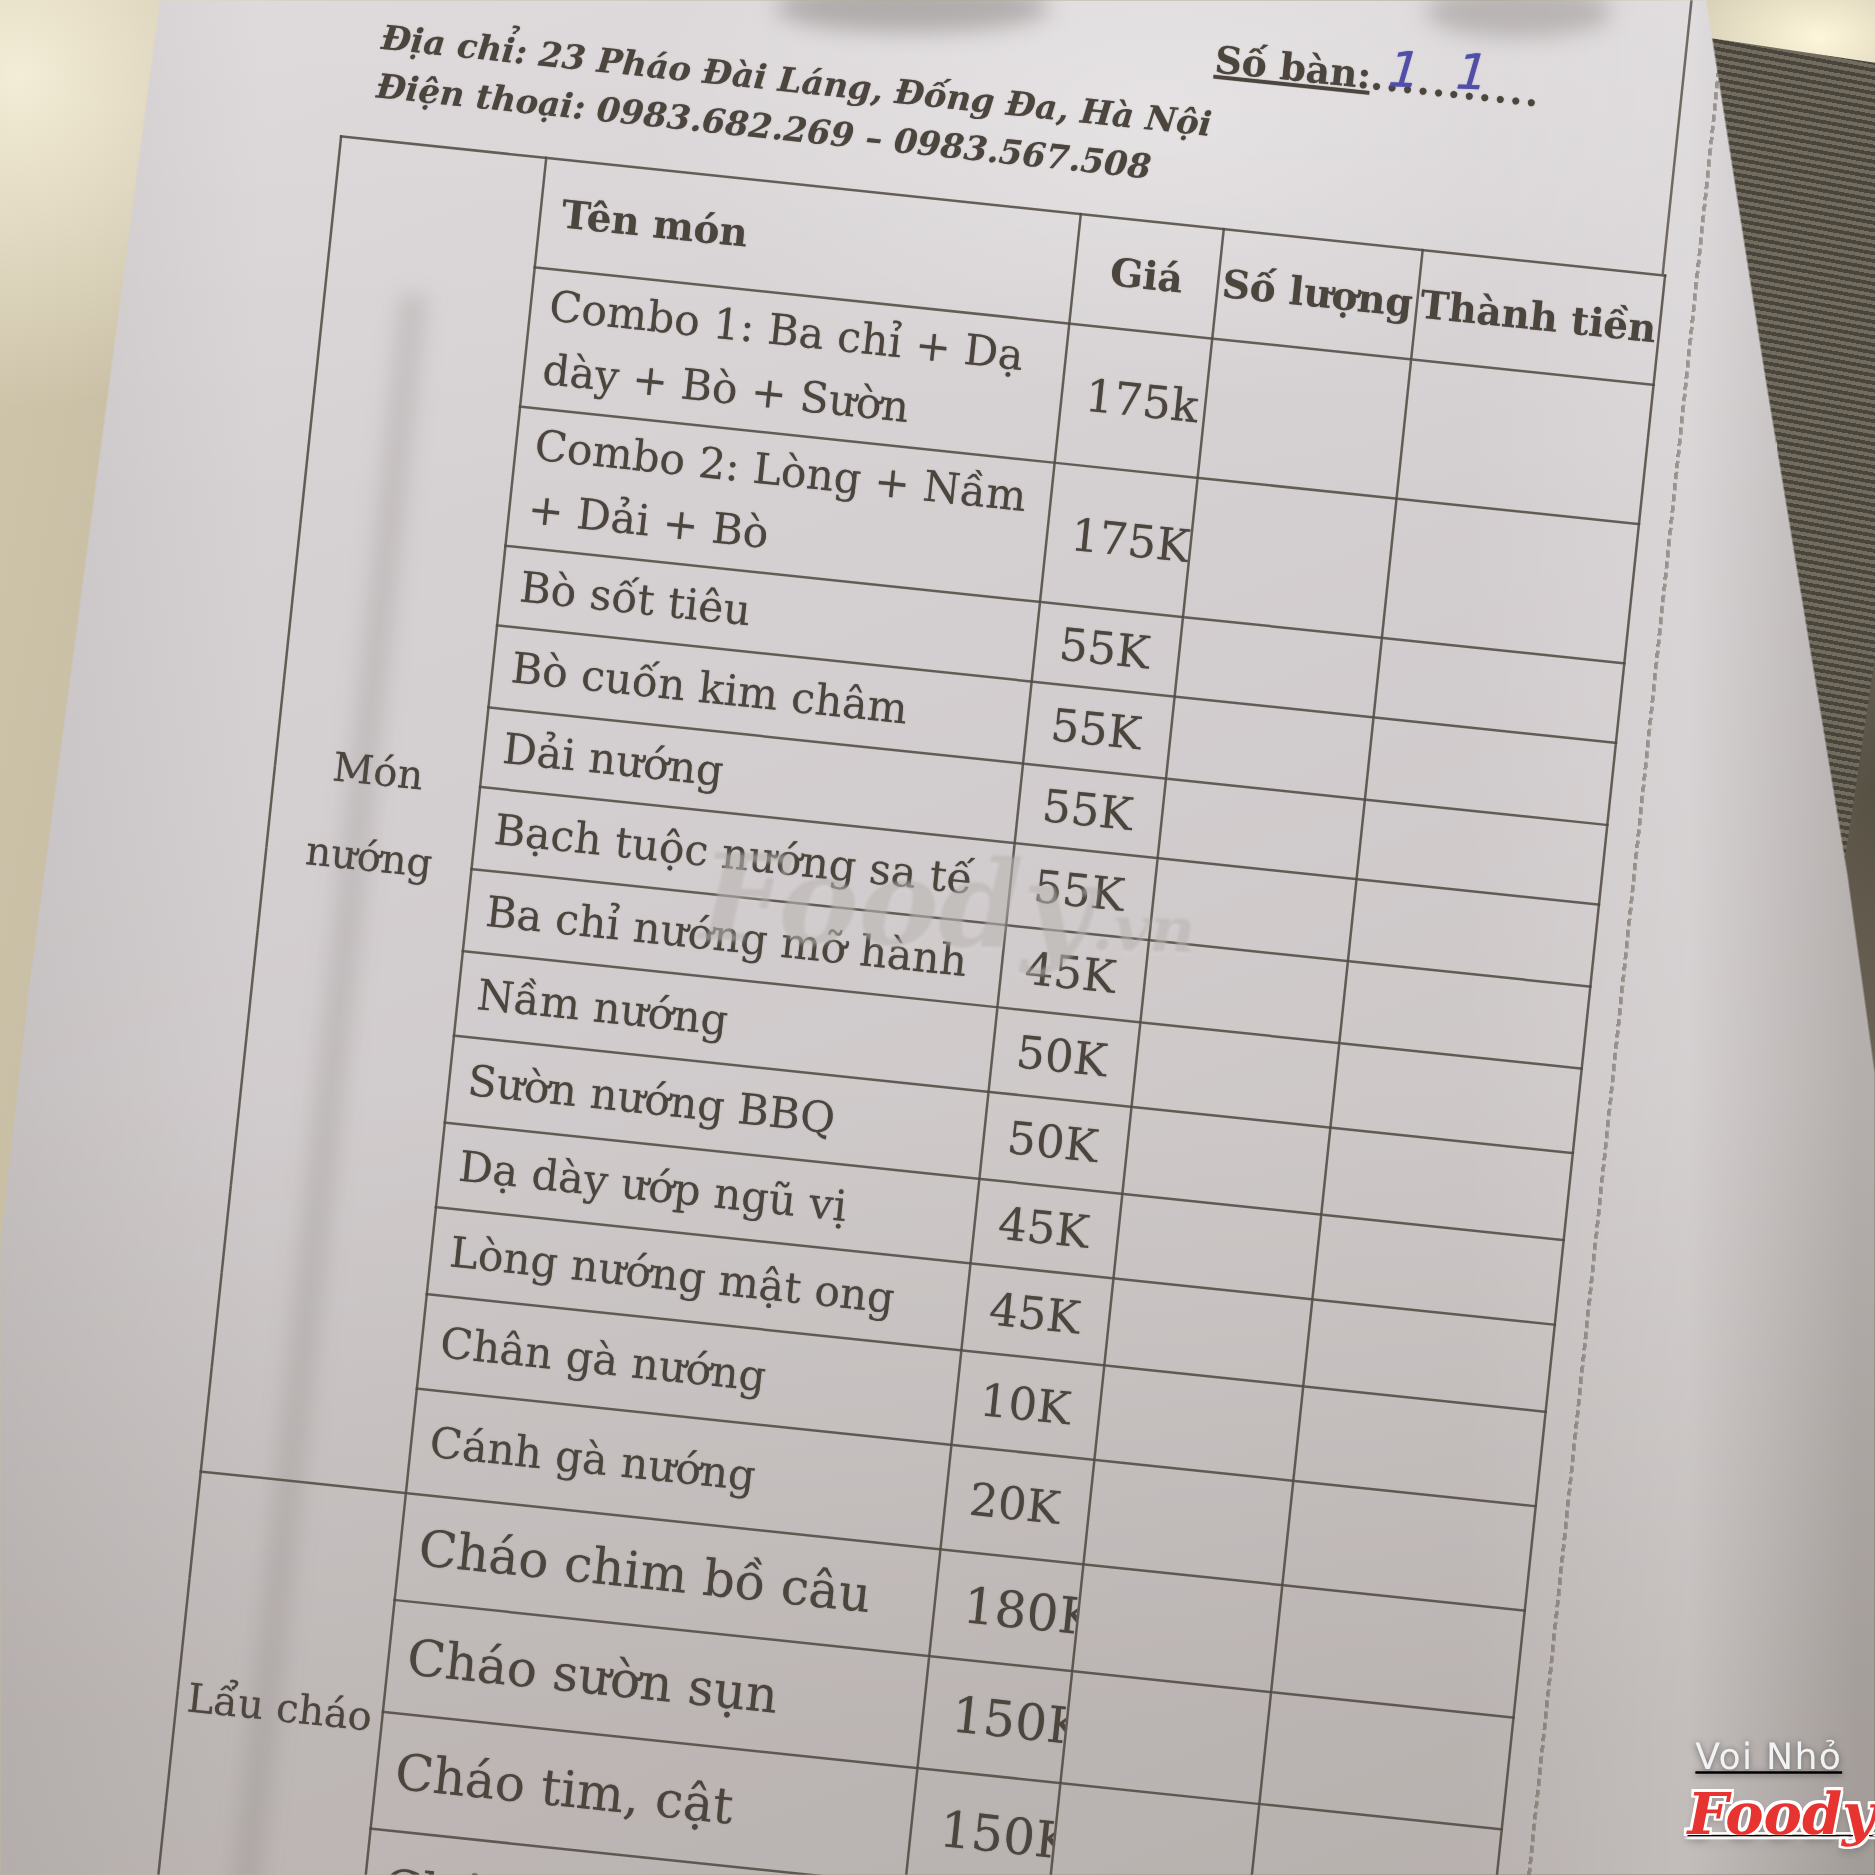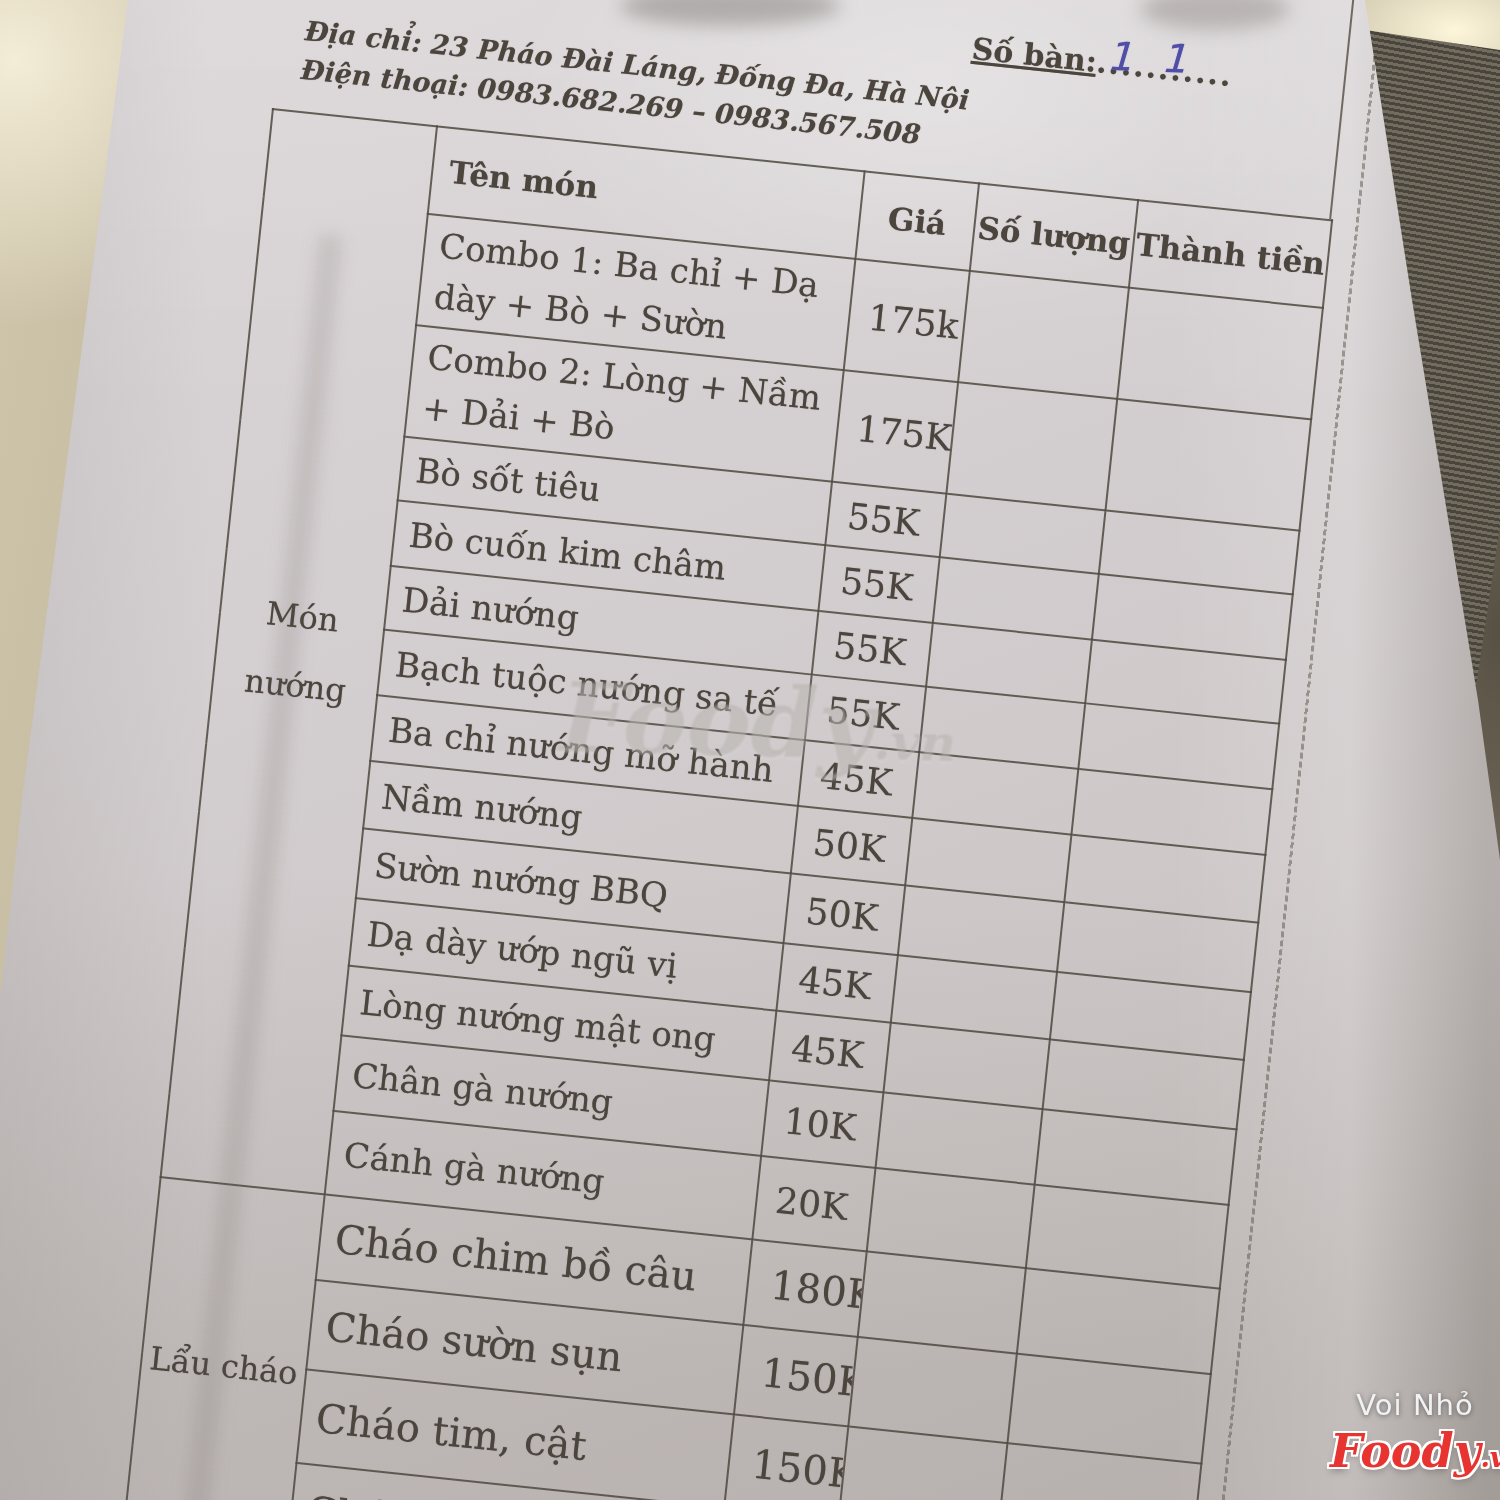--- a/index.html
+++ b/index.html
@@ -85,34 +85,34 @@
     position:absolute; left:560px; top:668px; width:520px;
     font-style:italic; font-weight:700;
     color:rgba(138,132,126,0.34); filter:blur(1.2px);
     transform:rotate(1.5deg); white-space:nowrap;
     text-shadow:0 1px 2px rgba(255,255,255,0.35);
   }
   .wm-center .brand { font-size:96px; }
   .wm-center .tld   { font-size:50px; }
 
   
-  .logo { position:absolute; left:1330px; top:1388px; width:170px; text-align:center; }
+  .logo { position:absolute; left:1330px; top:1388px; width:170px; text-align:center;text-decoration:underline; }
   .logo .voinho {
     font-family:"DejaVu Sans","Liberation Sans",sans-serif;
     font-size:29px; color:#f1f2f4; letter-spacing:1px;
     text-shadow:0 1px 5px rgba(52,50,46,0.65);
   }
   .logo .foody {
     margin-top:2px; font-style:italic; font-weight:800; white-space:nowrap;
     color:#e73430;
     text-shadow:-2px 0 0 #fff, 2px 0 0 #fff, 0 -2px 0 #fff, 0 2px 0 #fff,
                 -2px -2px 0 #fff, 2px 2px 0 #fff, -2px 2px 0 #fff, 2px -2px 0 #fff,
                 0 4px 7px rgba(30,28,25,0.35);
   }
-  .logo .foody .brand { font-size:46px; }
+  .logo .foody .brand { font-size:46px;margin-left:20px; }
   .logo .foody .tld { font-size:27px; }
 </style>
 </head>
 <body>
 
 <div class="rib"></div>
 
 <div class="paper">
   <div class="smudge a"></div>
   <div class="smudge b"></div>

